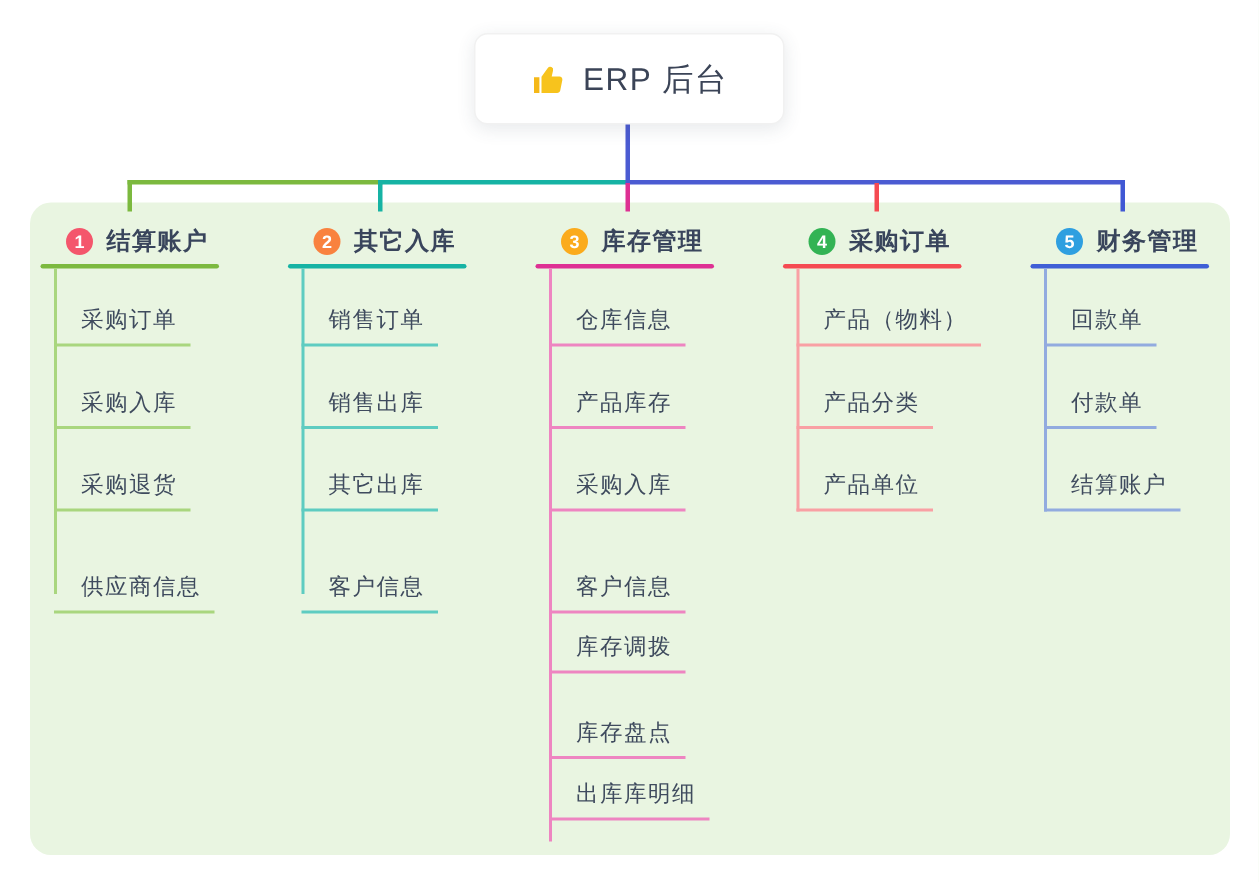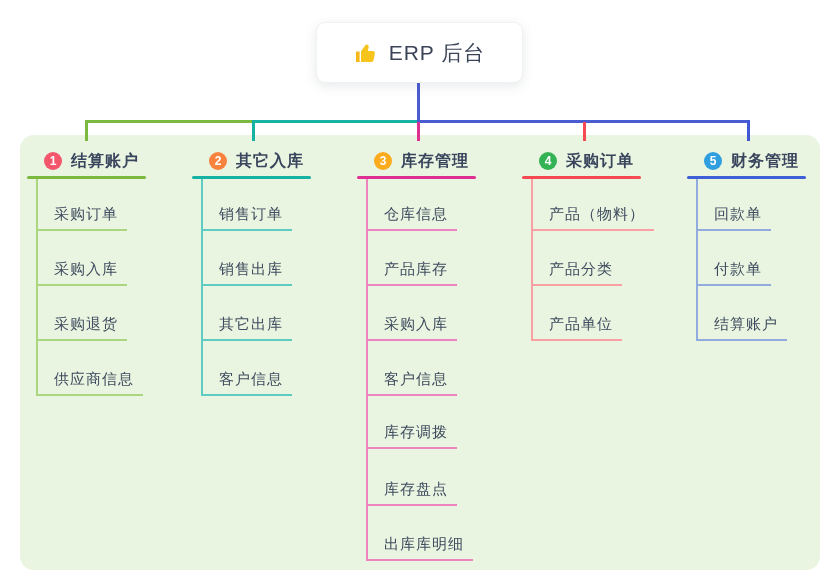--- a/index.html
+++ b/index.html
@@ -53,22 +53,22 @@
   .vl0{background:#a9d67e} .vl1{background:#5eccc1} .vl2{background:#ee85c1}
   .vl3{background:#f9a0a4} .vl4{background:#92abdf}
   .vh3{height:162px} .vh4{height:217px} .vh7{height:382px}
 
   .child-row { position:absolute; left:9px; display:inline-block; white-space:nowrap;
     padding:0 9px 4px 18px; font-size:15px; line-height:22px; letter-spacing:1px;
     color:#3f4b5e; border-bottom-width:2px; border-bottom-style:solid; cursor:default; }
   .cl0{border-bottom-color:#a9d67e} .cl1{border-bottom-color:#5eccc1}
   .cl2{border-bottom-color:#ee85c1} .cl3{border-bottom-color:#f9a0a4}
   .cl4{border-bottom-color:#92abdf}
-  .r0{top:68px} .r1{top:123px} .r2{top:178px} .r3{top:233px}
-  .r4{top:286px} .r5{top:343px} .r6{top:398px}
+  .r0{top:68px} .r1{top:123px} .r2{top:178px} .r3{top:246px}
+  .r4{top:286px} .r5{top:343px} .r6{top:384px}
 </style>
 </head>
 <body>
 
 <div id="stage">
 
   <div id="panel"></div>
 
   <div id="root-vline" class="line"></div>
   <div id="h-green" class="line h-line"></div>

